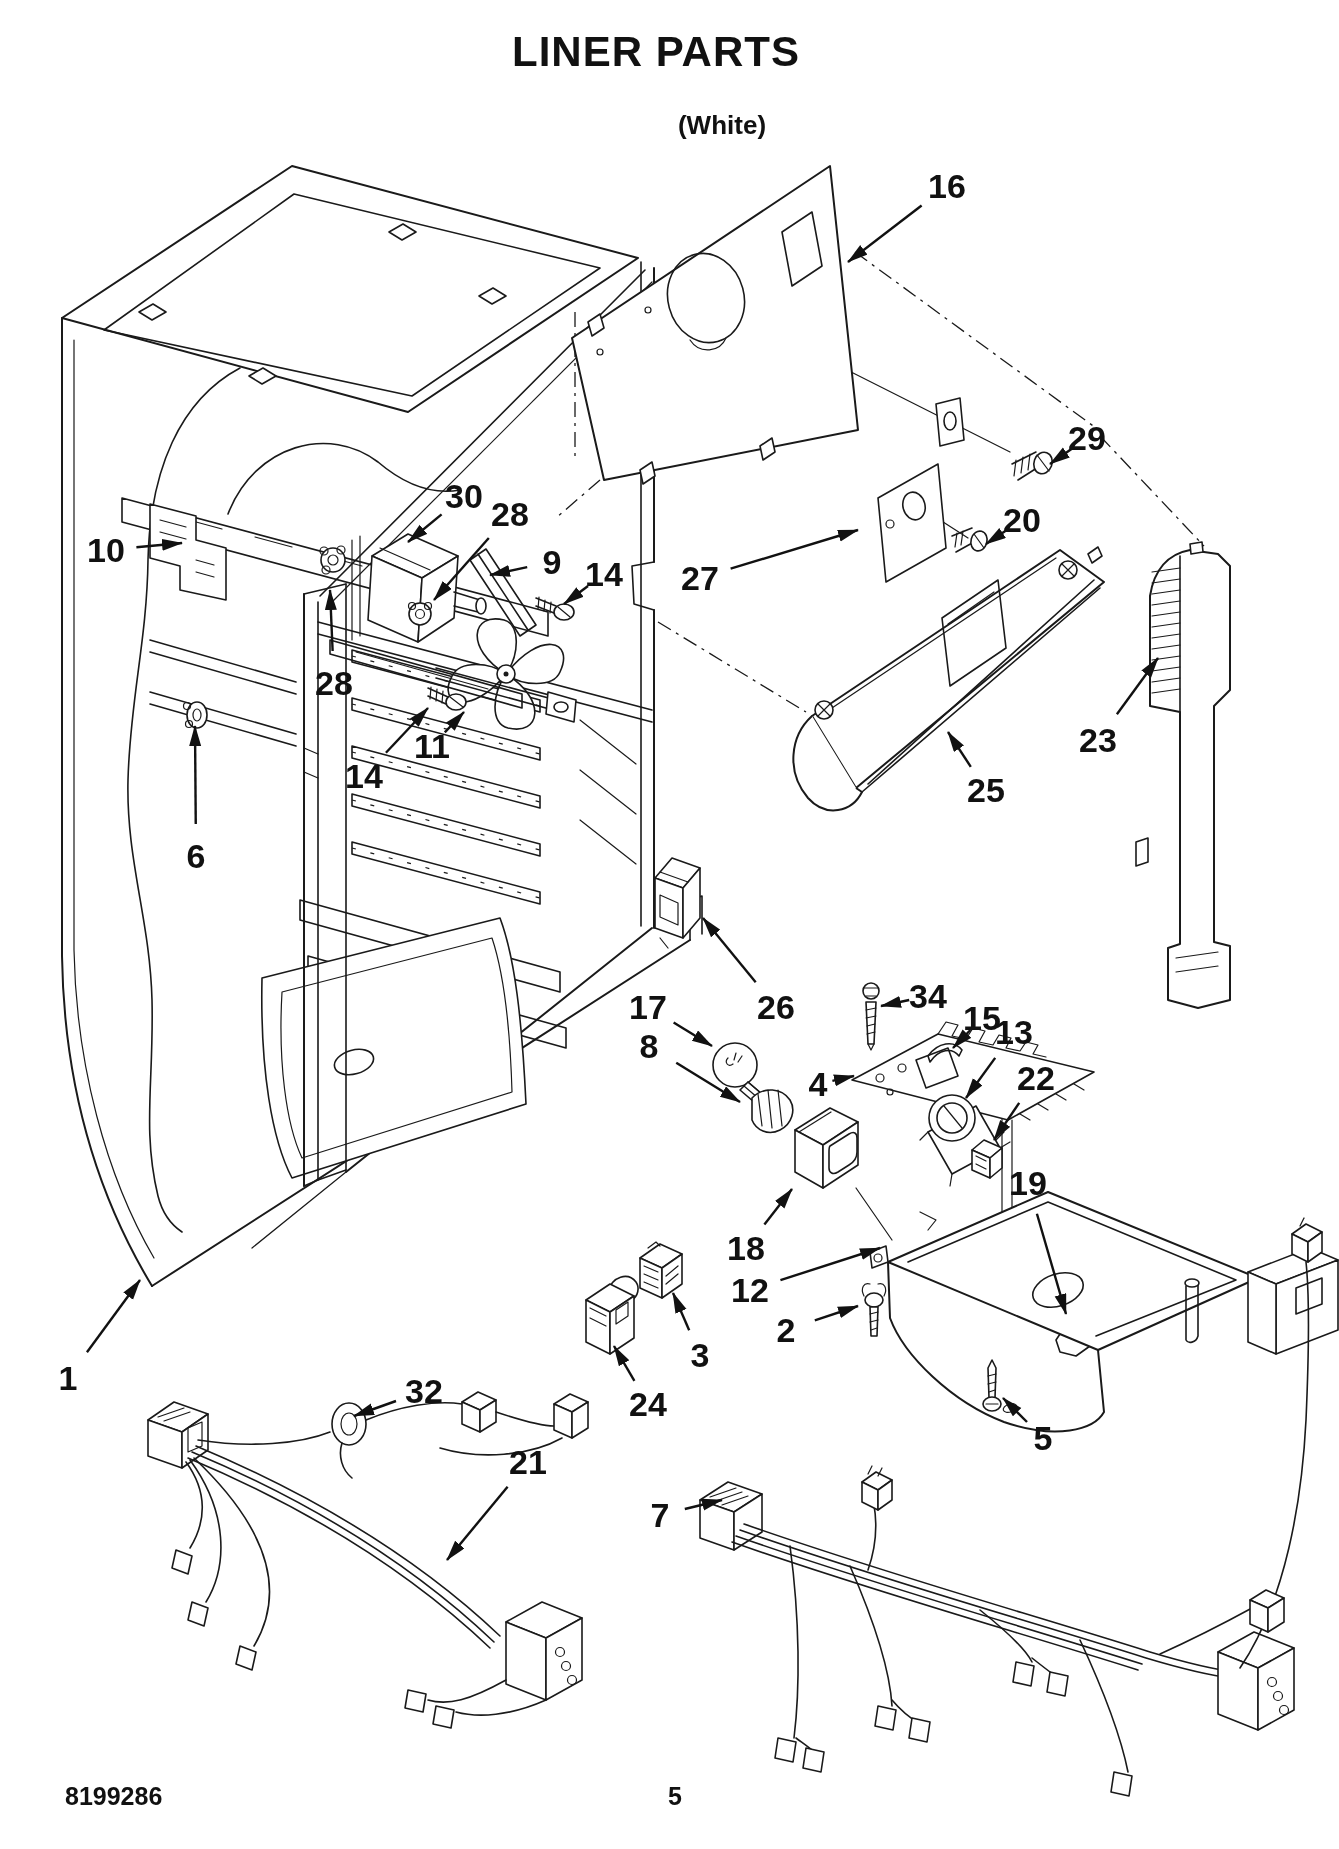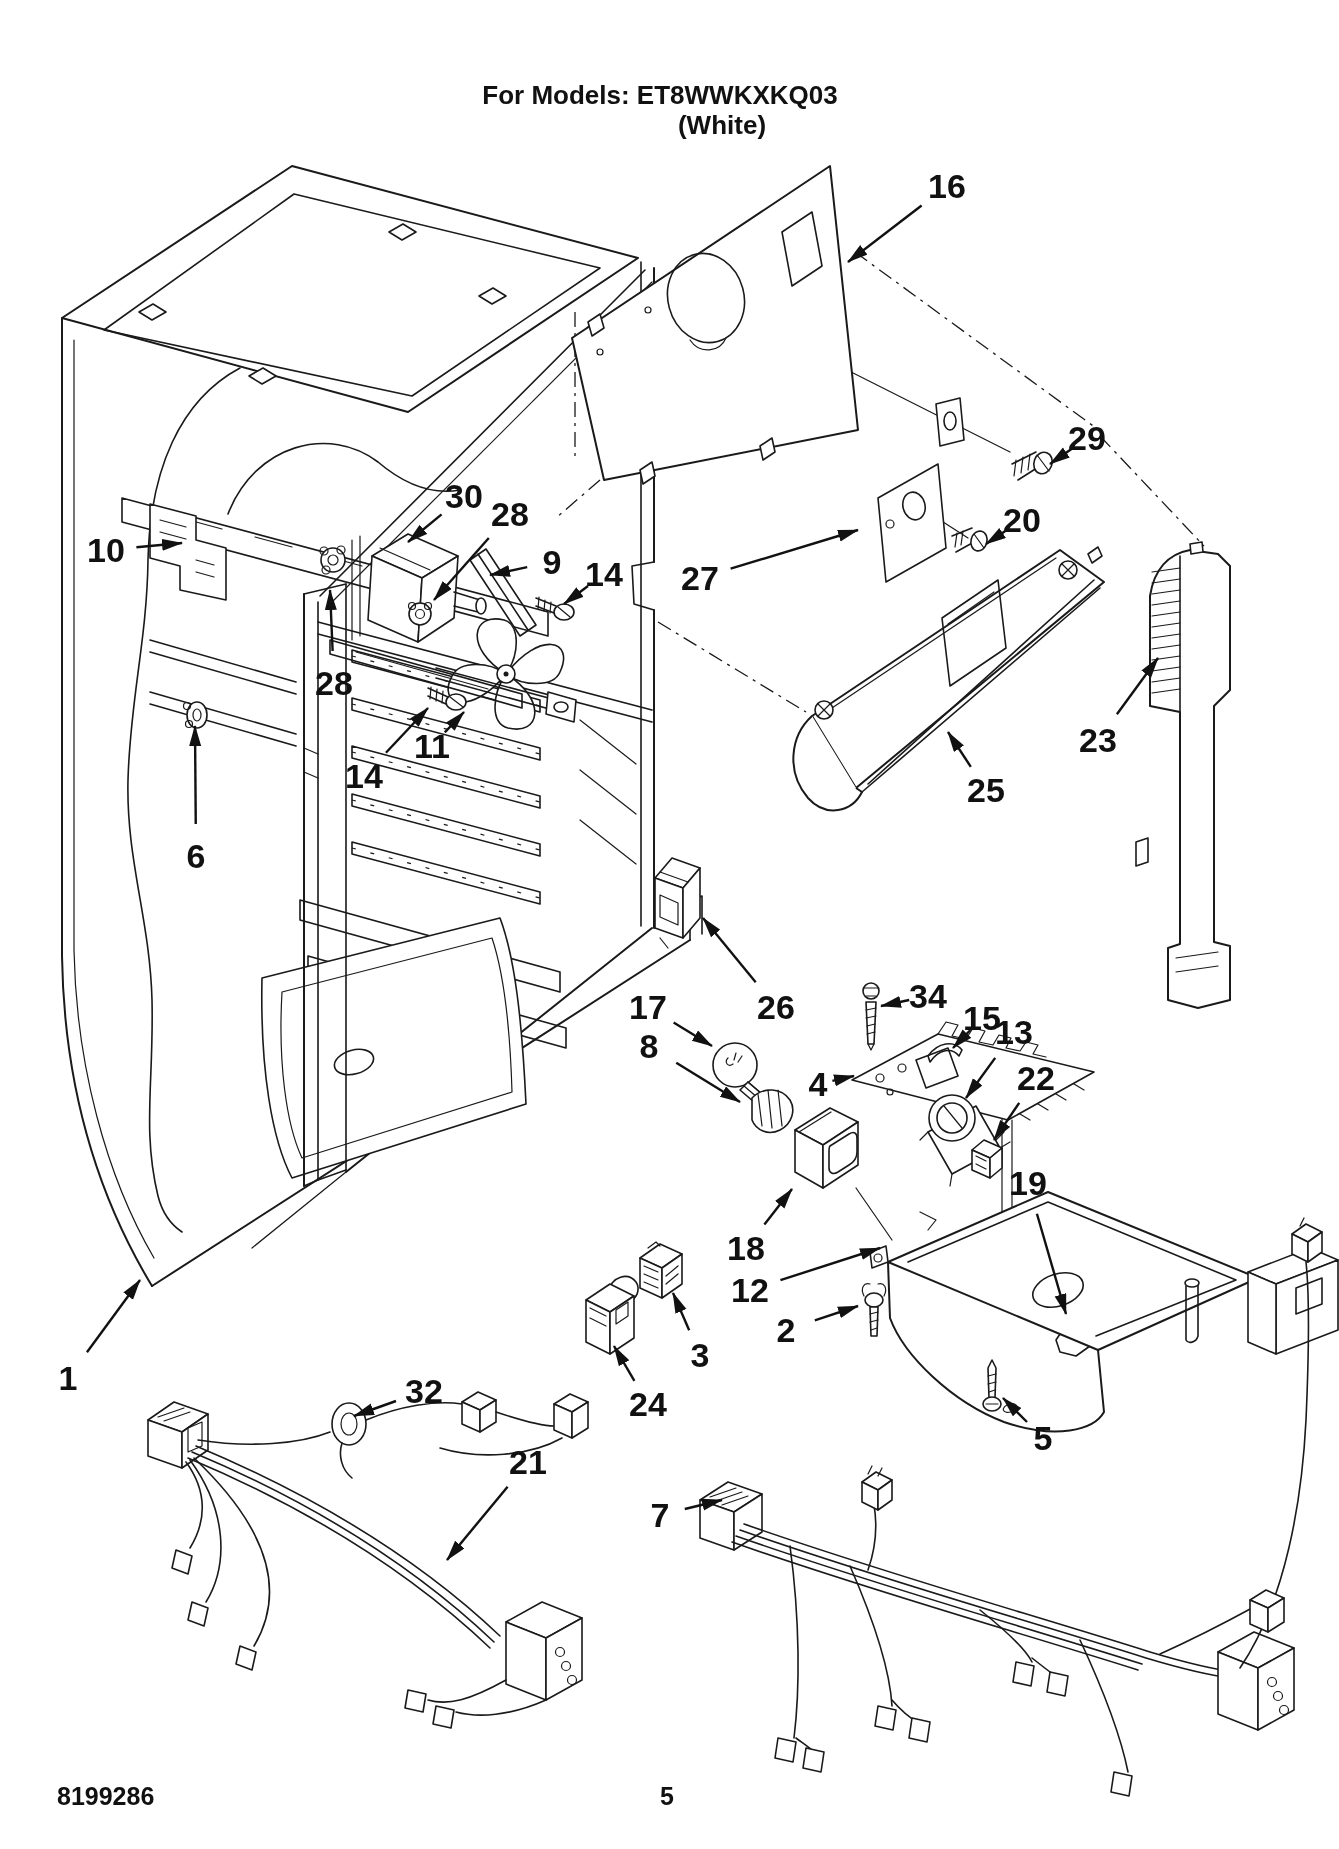--- a/index.html
+++ b/index.html
@@ -4,41 +4,41 @@
 <style>
   html,body { margin:0; padding:0; background:#ffffff; }
   .page {
     position:relative; width:1339px; height:1849px; background:#fff;
     font-family:"Liberation Sans", sans-serif; color:#111; overflow:hidden;
   }
   .hdr { position:absolute; transform:translateX(-50%); white-space:nowrap; font-weight:bold; }
   #title    { top:28px;  left:656px; font-size:42px; letter-spacing:1px; }
   #subtitle { top:80px;  left:660px; font-size:26px; }
   #finish   { top:110px; left:722px; font-size:26px; }
-  .ftr { position:absolute; font-weight:bold; font-size:25px; }
+  .ftr { position:absolute; font-weight:bold; font-size:25px;margin-left:8px; }
   #footer-left { left:57px;  top:1782px; }
   #footer-page { left:660px; top:1782px; }
   #diagram-svg { position:absolute; left:0; top:0; }
   .ln   { fill:none; stroke:#1a1a1a; stroke-width:2;   stroke-linecap:round; stroke-linejoin:round; }
   .lm   { fill:none; stroke:#1a1a1a; stroke-width:1.6; stroke-linecap:round; stroke-linejoin:round; }
   .lt   { fill:none; stroke:#1a1a1a; stroke-width:1.2; stroke-linecap:round; stroke-linejoin:round; }
   .fw   { fill:#ffffff; stroke:#1a1a1a; stroke-width:2;   stroke-linejoin:round; }
   .fwm  { fill:#ffffff; stroke:#1a1a1a; stroke-width:1.6; stroke-linejoin:round; }
   .dash { fill:none; stroke:#1a1a1a; stroke-width:1.3; stroke-dasharray:15 6 3 6; }
   .hat  { fill:none; stroke:#1a1a1a; stroke-width:1.2; stroke-dasharray:4 15; }
   .callout-line  { stroke:#111; stroke-width:2.4; }
   .callout-label { font-family:"Liberation Sans",sans-serif; font-weight:bold; font-size:34px; fill:#111;
                    text-anchor:middle; dominant-baseline:central; }
 </style>
 </head>
 <body>
 
 <div class="page">
 
-  <div id="subtitle" class="hdr">For Models: ET8WWKXKQ03</div>
+  <div id="title" class="hdr">LINER PARTS</div>
   <div id="finish" class="hdr">(White)</div>
 
   <svg id="diagram-svg" width="1339" height="1849" viewBox="0 0 1339 1849" xmlns="http://www.w3.org/2000/svg">
     <defs>
       <marker id="arrowhead" markerWidth="22" markerHeight="14" refX="20" refY="6" orient="auto" markerUnits="userSpaceOnUse">
         <path d="M0,0 L21,6 L0,12 Z" fill="#111"></path>
       </marker>
     </defs>
 
     <g>

